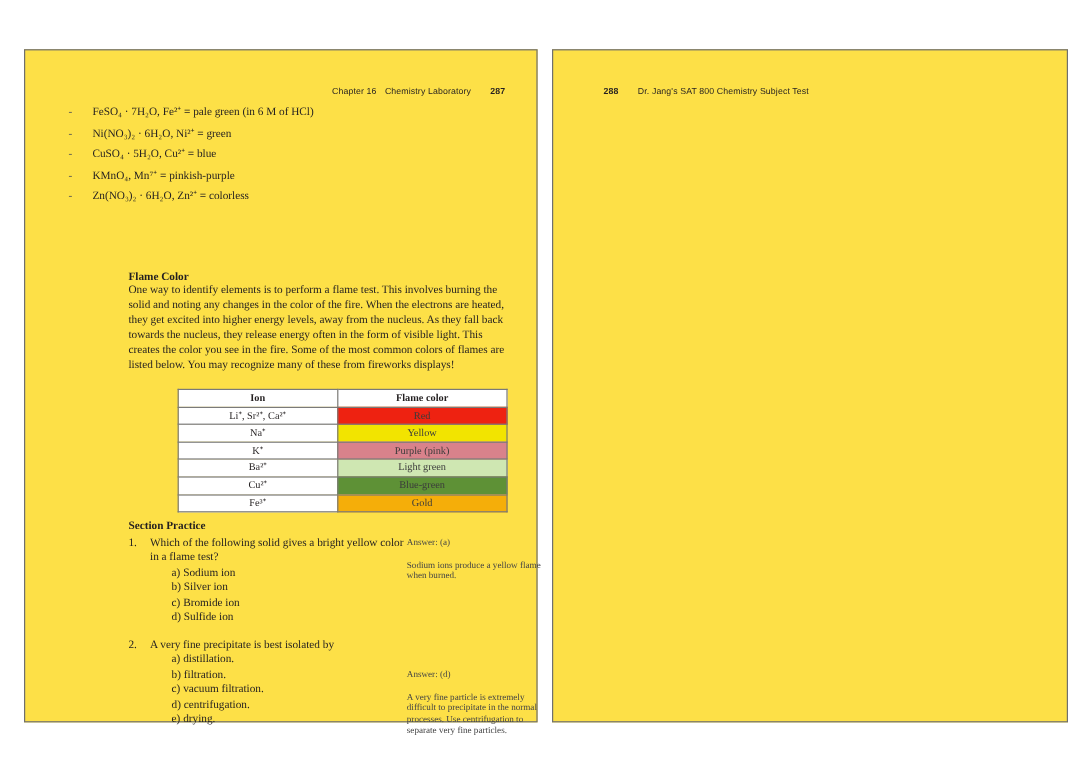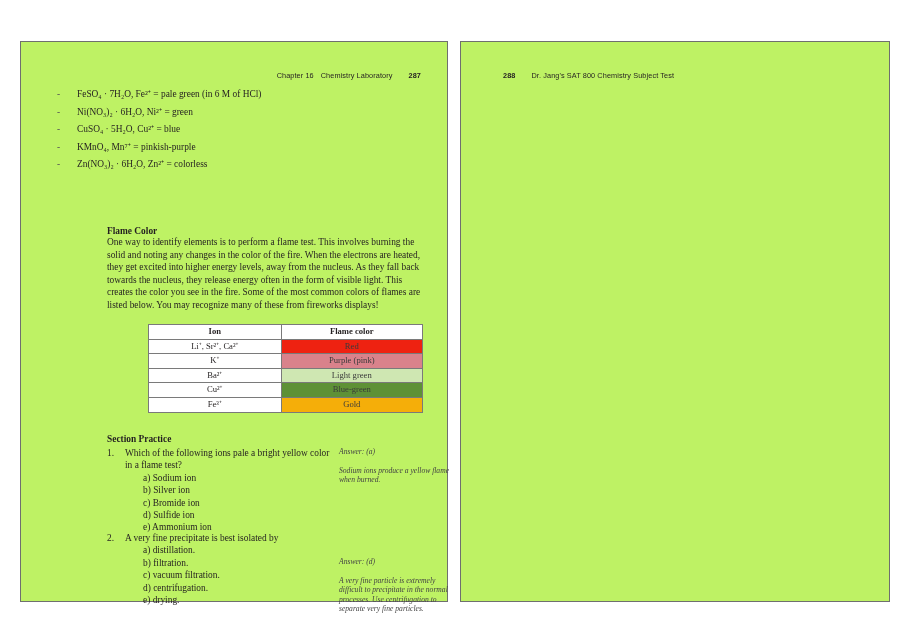--- a/index.html
+++ b/index.html
@@ -15,21 +15,21 @@
     position: relative;
     overflow: hidden;
   }
   .spread {
     position: absolute;
     left: 0; top: 0;
     width: 910px; height: 644px;
   }
   .page {
     position: absolute;
-    background: #bef264;
+    background: #fde047;
     border: 1.5px solid #6f6f6f;
     box-sizing: border-box;
   }
   .page-left  { left: 20px;  top: 41px; width: 428px; height: 561px; }
   .page-right { left: 460px; top: 41px; width: 430px; height: 561px; }
 
   
   .runhead {
     position: absolute;
     font-family: "Liberation Sans", sans-serif;
@@ -115,21 +115,20 @@
   .q .body {
     margin-left: 18px;
     display: block;
   }
   .q .stem { display: block; }
   .q .opts { display: block; margin-left: 18px; }
   .q .opts .opt { display: block; white-space: nowrap; }
 
   .ans {
     position: absolute;
-    font-style: italic;
     font-size: 7.6px;
     line-height: 9.6px;
     color: #444;
     width: 118px;
   }
   .ans .lbl { display: block; margin-bottom: 9px; }
   .ans .expl { display: block; }
 
   
   #q1 { left: 86px; top: 405px; width: 230px; }
@@ -163,20 +162,24 @@
       <tbody>
           <tr>
         <th class="ion">Ion</th>
         <th class="clr">Flame color</th>
       </tr>
       <tr>
         <td class="ion">Li⁺, Sr²⁺, Ca²⁺</td>
         <td class="clr" style="background-color: rgb(238, 34, 17);">Red</td>
       </tr>
       <tr>
+        <td class="ion">Na⁺</td>
+        <td class="clr" style="background-color: rgb(242, 228, 0);">Yellow</td>
+      </tr>
+      <tr>
         <td class="ion">K⁺</td>
         <td class="clr" style="background-color: rgb(217, 130, 139);">Purple (pink)</td>
       </tr>
       <tr>
         <td class="ion">Ba²⁺</td>
         <td class="clr" style="background-color: rgb(207, 231, 178);">Light green</td>
       </tr>
       <tr>
         <td class="ion">Cu²⁺</td>
         <td class="clr" style="background-color: rgb(94, 145, 54);">Blue-green</td>
@@ -186,27 +189,26 @@
         <td class="clr" style="background-color: rgb(245, 174, 9);">Gold</td>
       </tr>
     </tbody>
       </table>
 
     <div class="sect-head practice-head">Section Practice</div>
 
     <div class="q" id="q1">
       <span class="num">1.</span>
       <span class="body">
-        <span class="stem">Which of the following ions pale a bright yellow color in a flame test?</span>
+        <span class="stem">Which of the following solid gives a bright yellow color in a flame test?</span>
         <span class="opts">
           <span class="opt">a) Sodium ion</span>
           <span class="opt">b) Silver ion</span>
           <span class="opt">c)  Bromide ion</span>
           <span class="opt">d) Sulfide ion</span>
-          <span class="opt">e) Ammonium ion</span>
         </span>
       </span>
     </div>
     <div class="ans" id="a1">
       <span class="lbl">Answer: (a)</span>
       <span class="expl">Sodium ions produce a yellow flame when burned.</span>
     </div>
 
     <div class="q" id="q2">
       <span class="num">2.</span>

